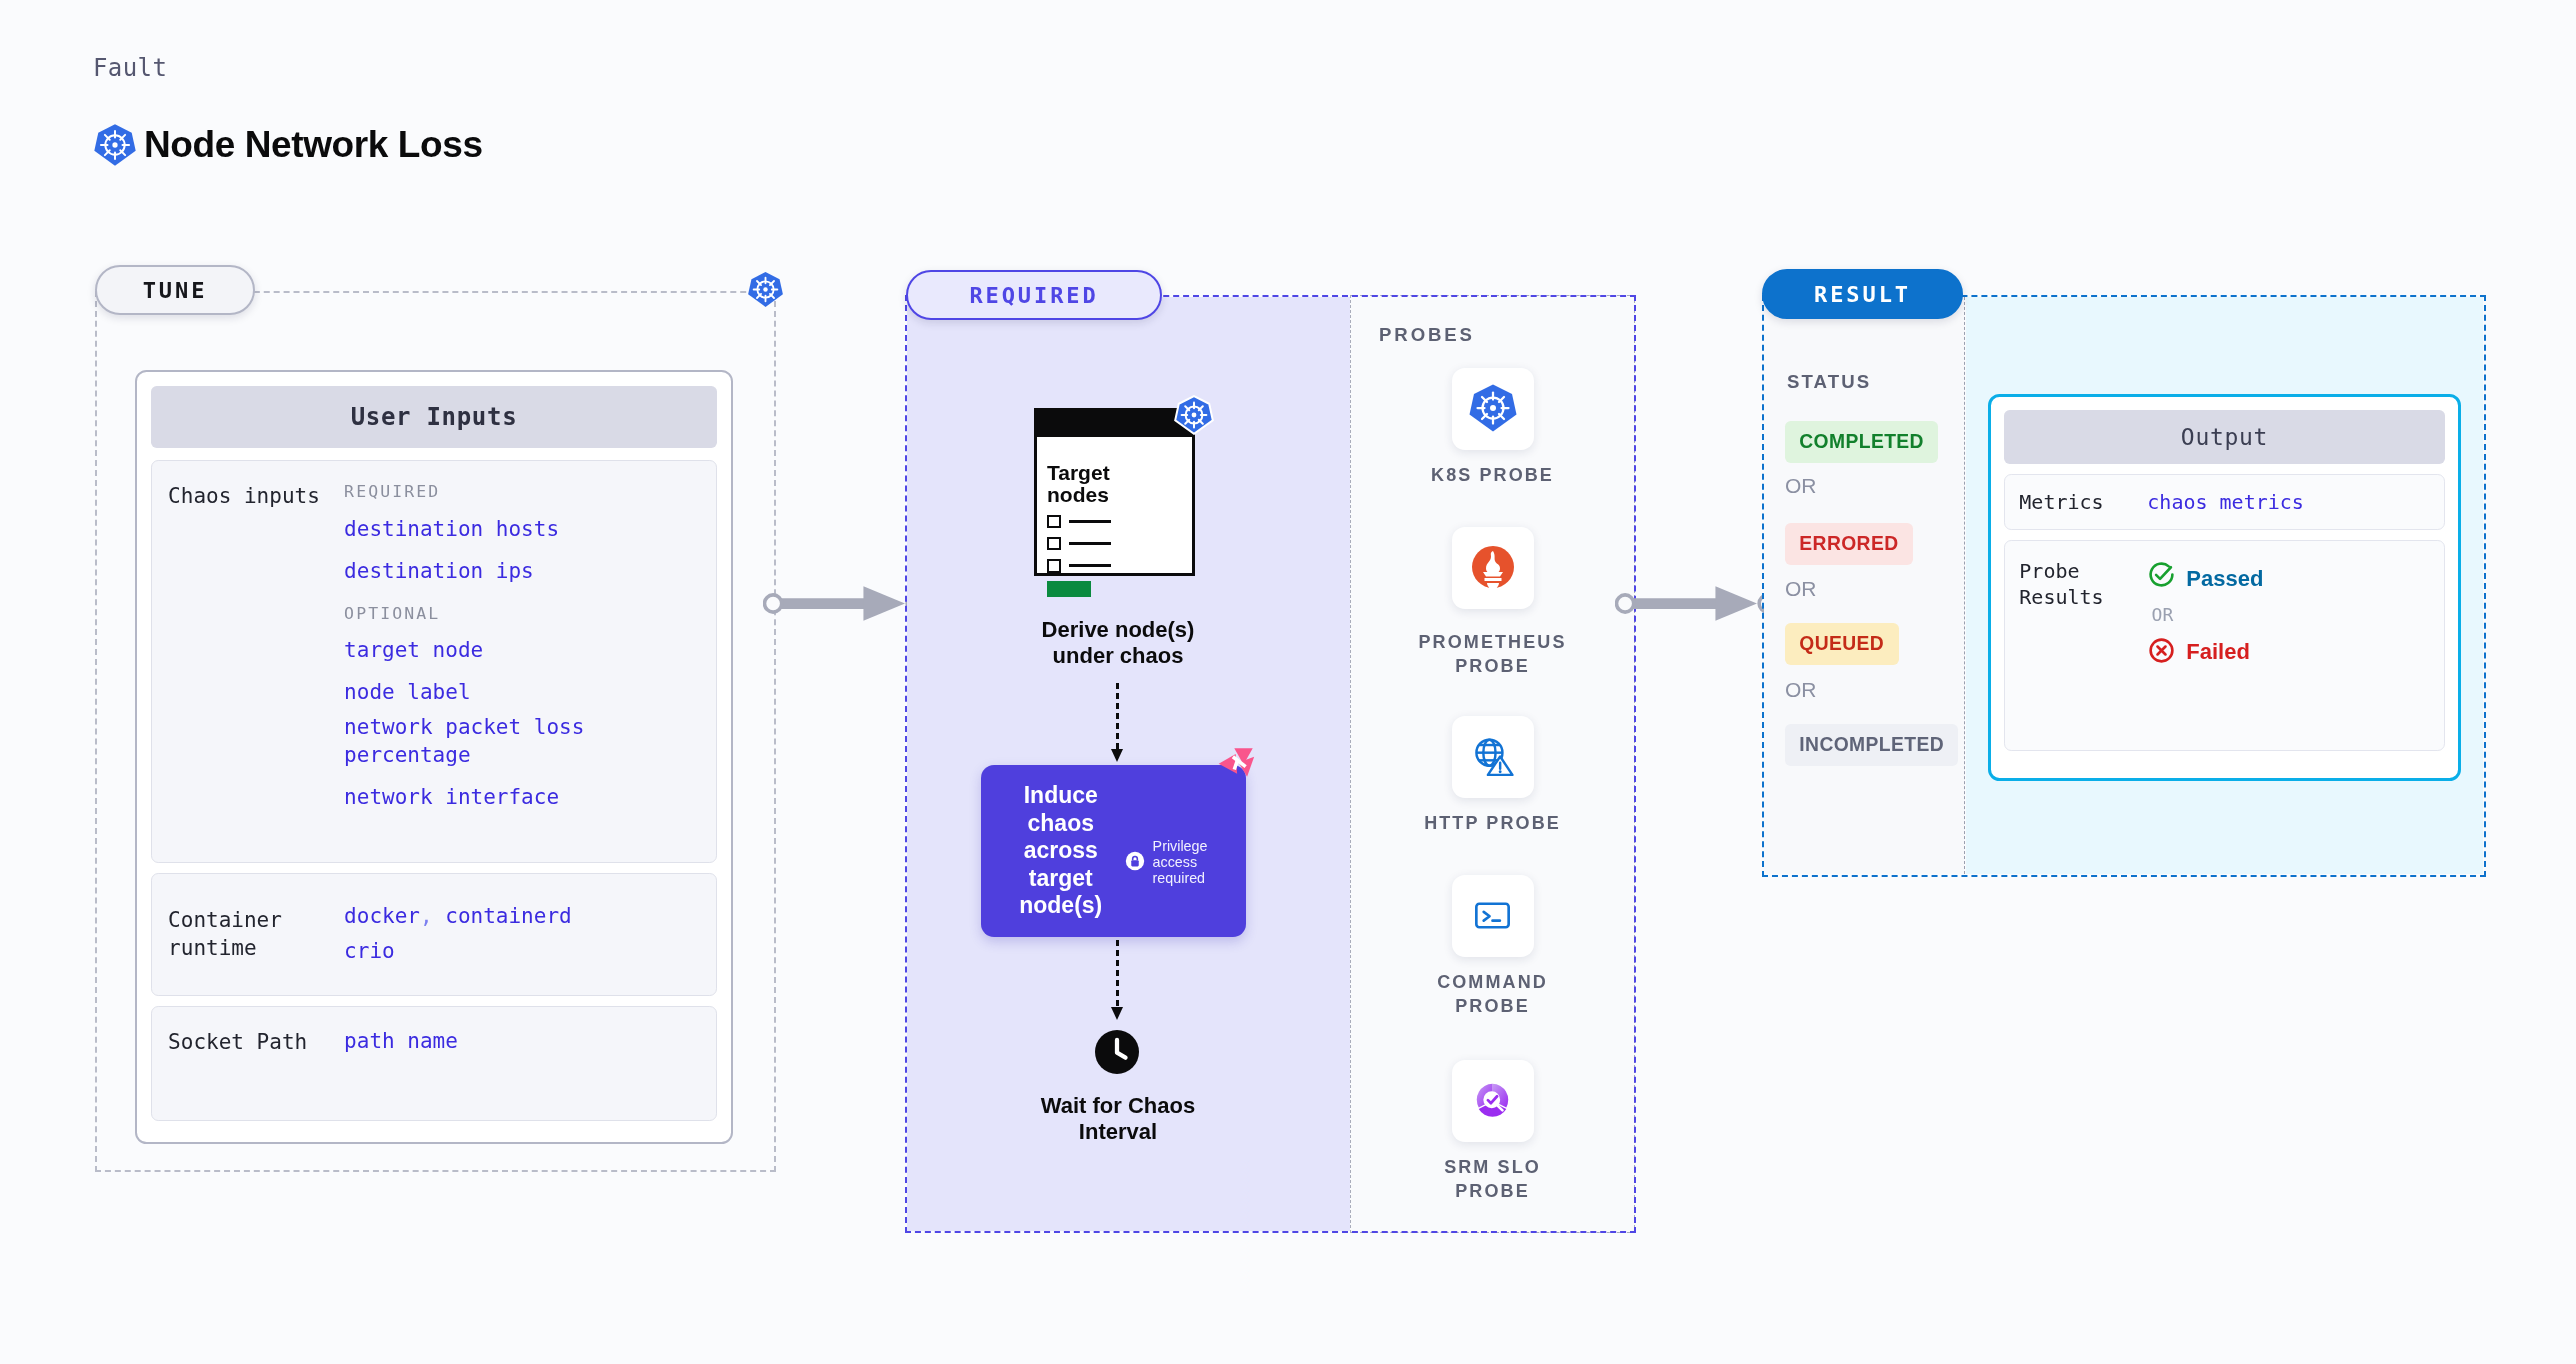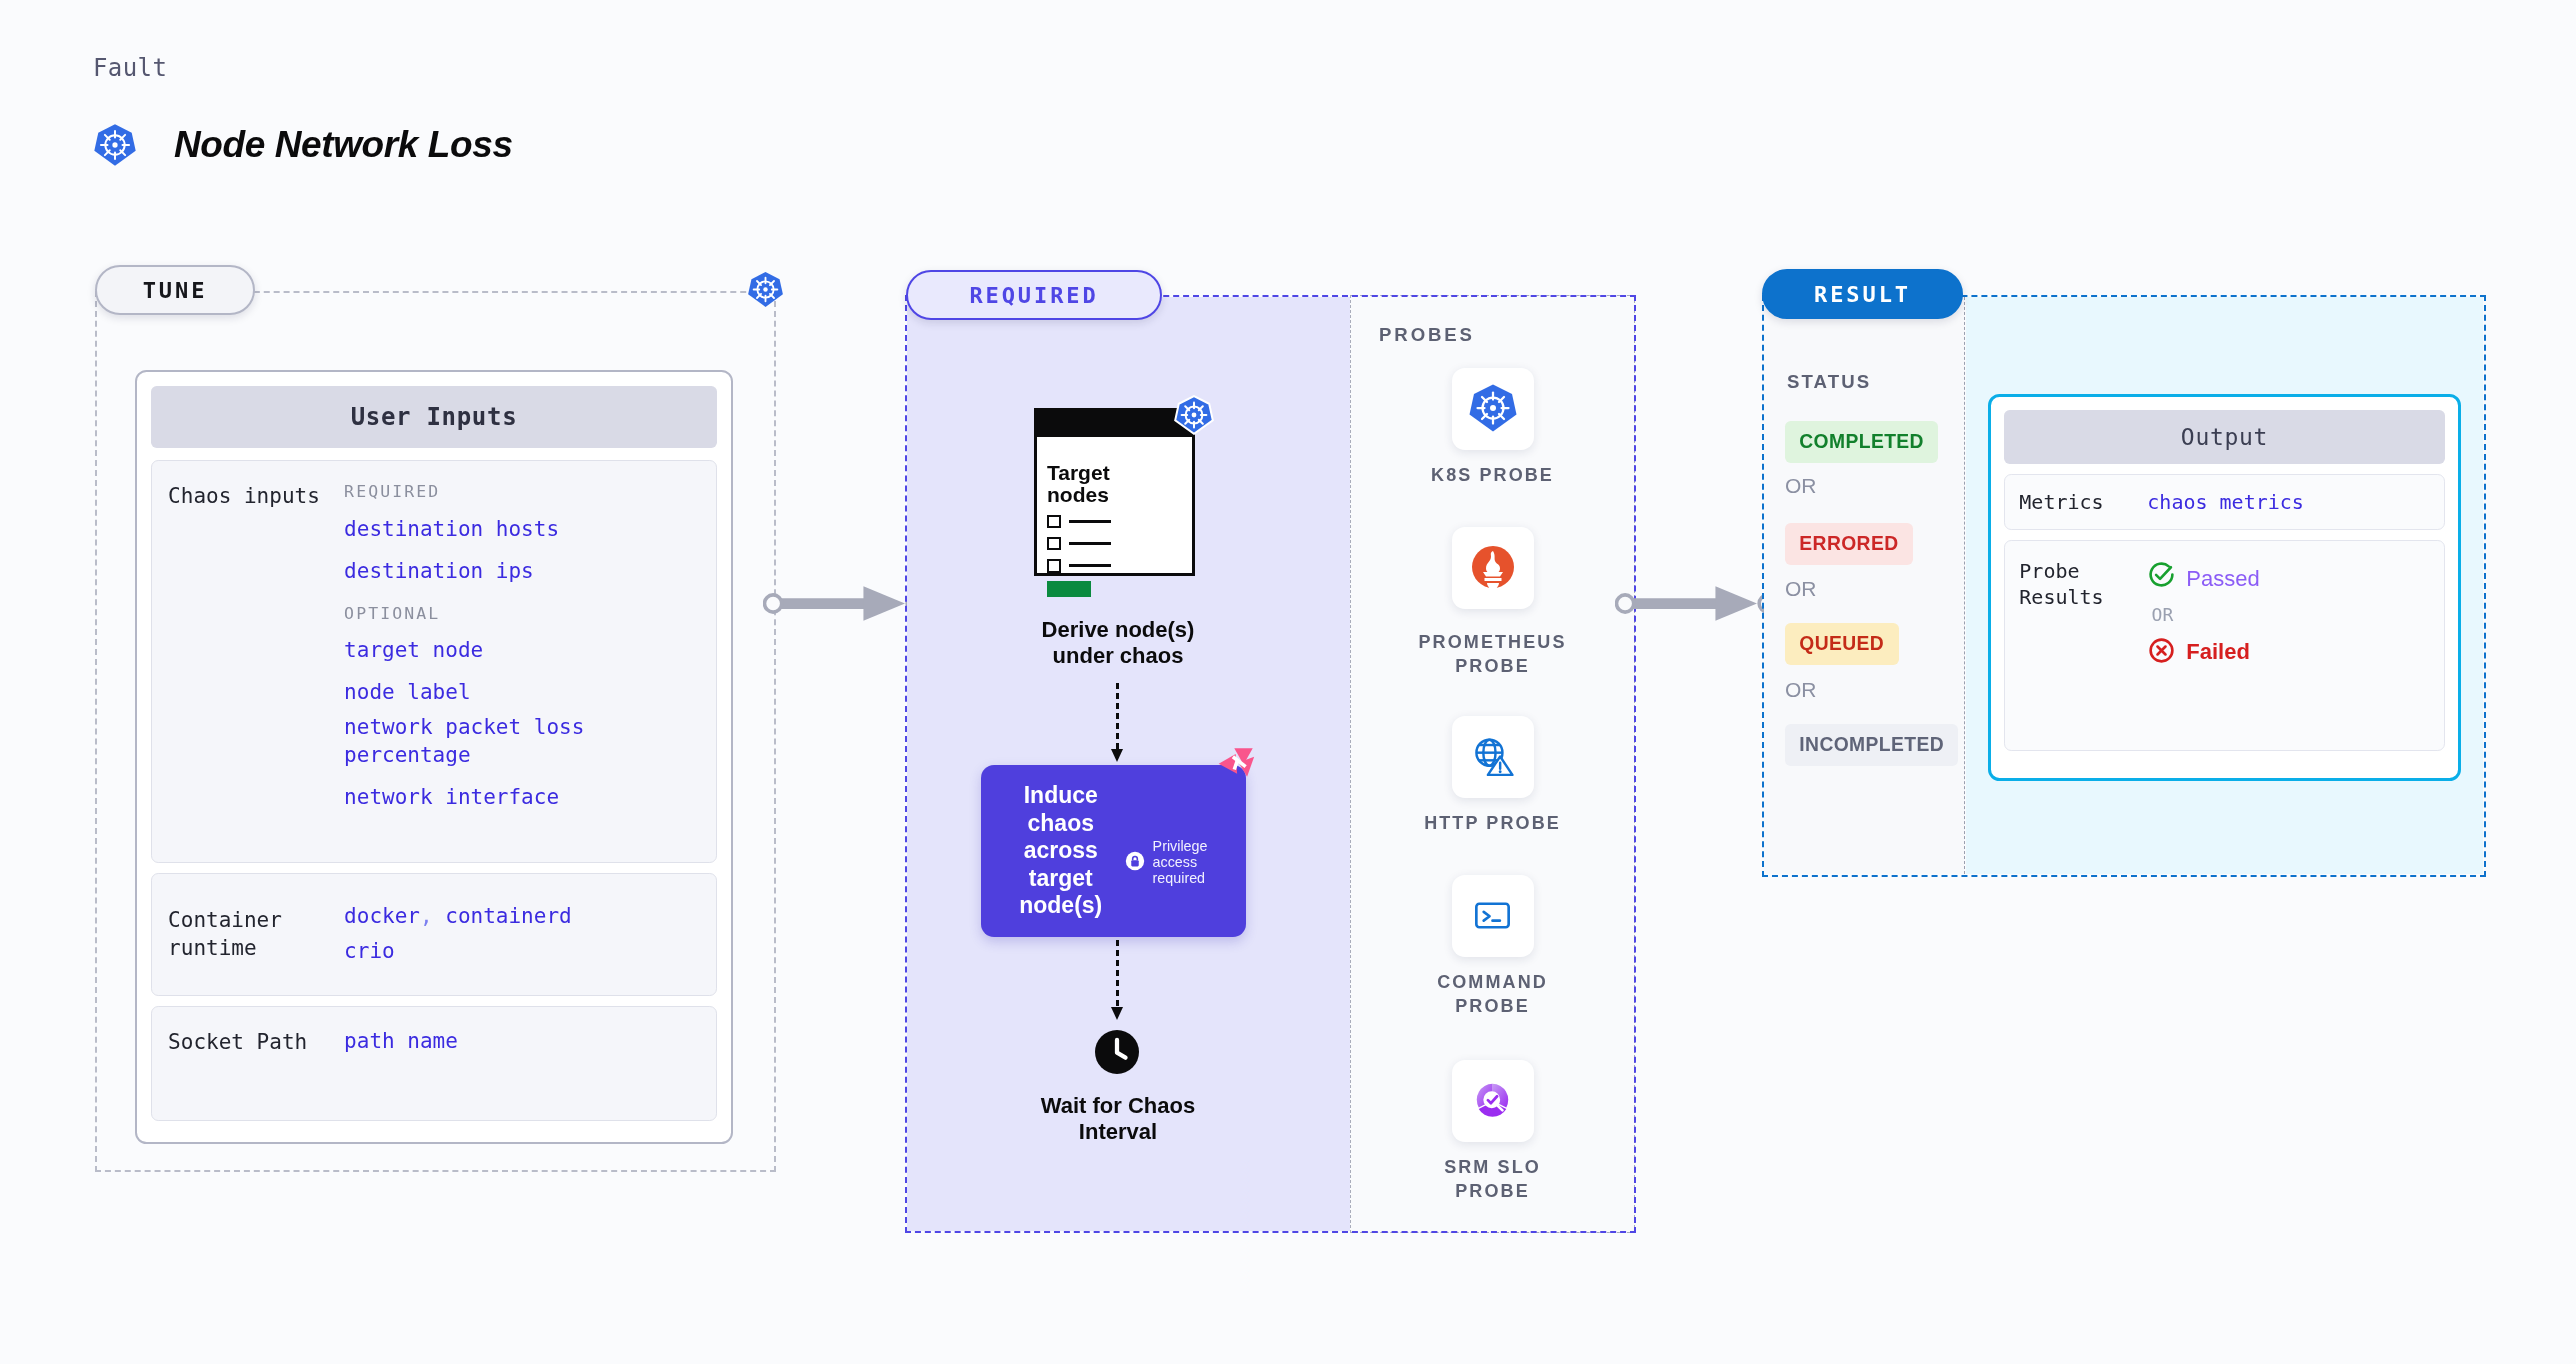--- a/index.html
+++ b/index.html
@@ -12,21 +12,21 @@
   .page { position: relative; width: 2252px; height: 1365px; }
 
   
   .fault-label {
     position: absolute; left: 93px; top: 54px;
     font-family: "DejaVu Sans Mono", monospace;
     font-size: 24px; color: #555770; letter-spacing: 0.4px;
   }
   .title-row {
     position: absolute; left: 93px; top: 123px;
-    display: flex; align-items: center; gap: 37px; font-style: italic;
+    display: flex; align-items: center; gap: 7px;
   }
   .title-text {
     font-size: 37px; font-weight: 700; color: #0b0b0c; letter-spacing: -0.4px;
   }
   .k8s-logo { display:block; }
 
   
   .panel-tag {
     position: absolute; z-index: 6;
     display: flex; align-items: center; justify-content: center;
@@ -235,21 +235,21 @@
   .out-label {
     width: 128px; flex: none;
     font-family: "DejaVu Sans Mono", monospace;
     font-size: 20px; color: #22242e; line-height: 1.32;
   }
   .out-value {
     font-family: "DejaVu Sans Mono", monospace;
     font-size: 20px; color: #3b2be0;
   }
   .res-line { display: flex; align-items: center; gap: 10px; }
-  .res-pass { font-size: 22px; font-weight: 400; color: #8b5cf6; margin-top: 8px; }
+  .res-pass { font-size: 22px; font-weight: 700; color: #0369a1; margin-top: 8px; }
   .res-fail { font-size: 22px; font-weight: 700; color: #d61f1f; }
   .res-or {
     font-family: "DejaVu Sans Mono", monospace;
     font-size: 18px; color: #9aa0b0; margin: 11.5px 0 11.5px 4.3px;
   }
 
   
   .connector { position: absolute; height: 43px; }
   .conn-1 { left: 763px; top: 582px; width: 165px; }
   .conn-2 { left: 1615px; top: 582px; width: 165px; }

